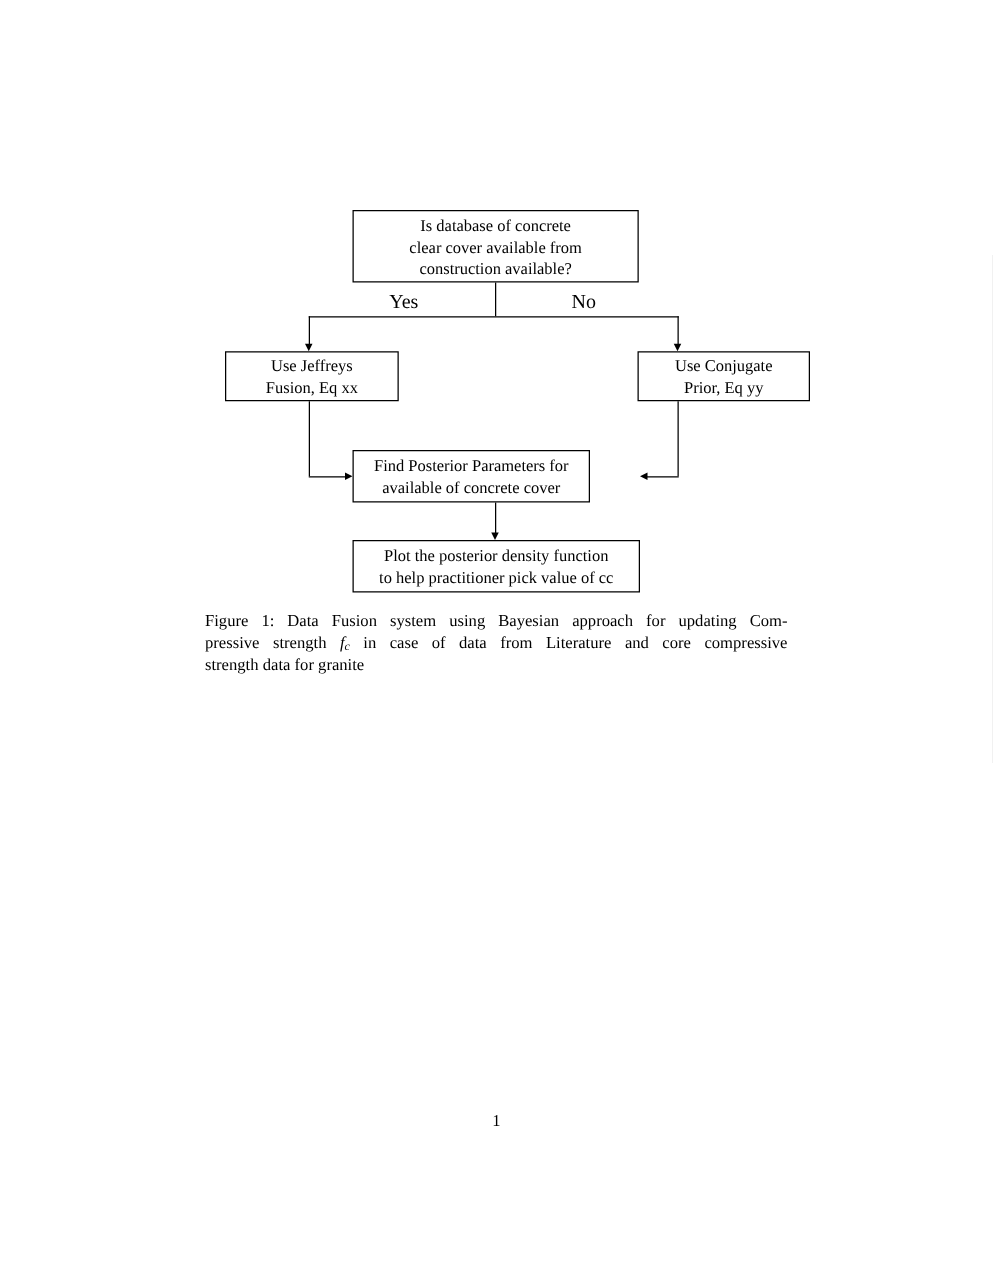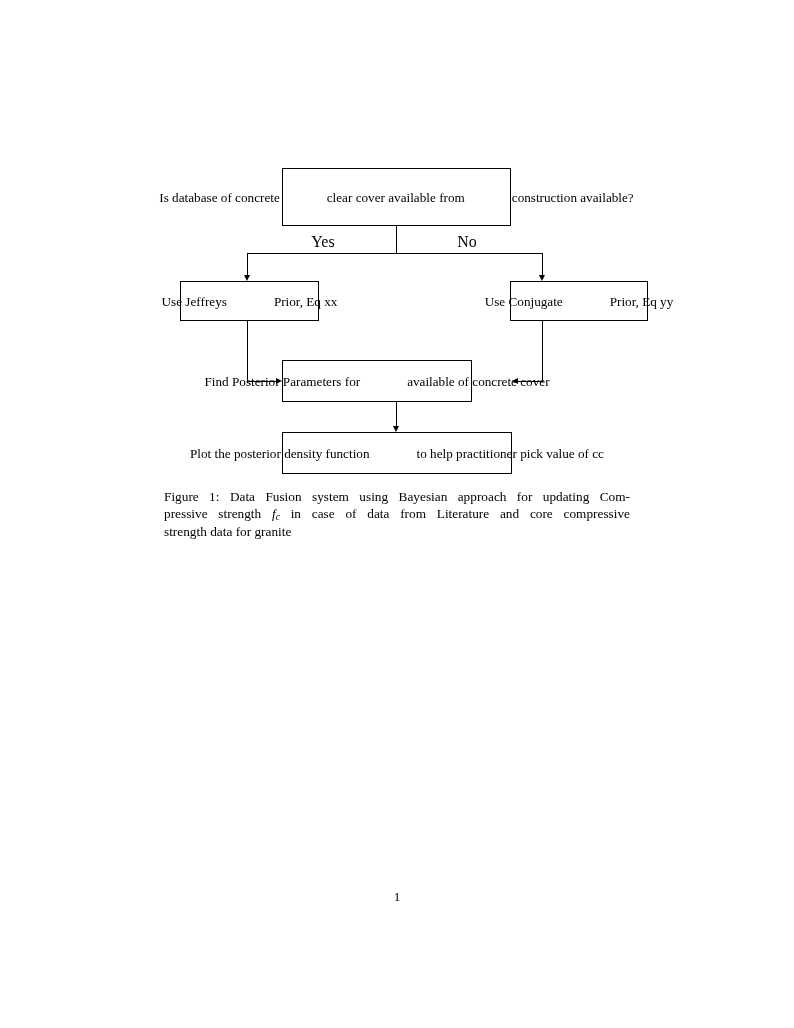--- a/index.html
+++ b/index.html
@@ -13,27 +13,26 @@
     color: #000000;
     overflow: hidden;
   }
   
   .node {
     position: absolute;
     box-sizing: border-box;
     border: 1px solid #000;
     background: #fff;
     display: flex;
-    flex-direction: row;
+    flex-direction: column;
     justify-content: center;
     align-items: center;
     text-align: center;
     font-size: 13.2px;
     line-height: 17px;
-    gap: 47px;
   }
   .node div { white-space: nowrap; }
   
   .ln { position: absolute; background: #000; }
   
   .arr { position: absolute; width: 0; height: 0; }
   .arr-down  { border-left: 3.5px solid transparent; border-right: 3.5px solid transparent; border-top: 6px solid #000; }
   .arr-right { border-top: 3.5px solid transparent; border-bottom: 3.5px solid transparent; border-left: 6px solid #000; }
   .arr-left  { border-top: 3.5px solid transparent; border-bottom: 3.5px solid transparent; border-right: 6px solid #000; }
   
@@ -85,21 +84,21 @@
   <div class="edge-label" style="left:301px; top:234px;">Yes</div>
   <div class="ln" style="left:247px; top:253px; width:1px; height:23px;"></div>
   <div class="arr arr-down" style="left:244px; top:275px;"></div>
 
   <div class="edge-label" style="left:445px; top:234px;">No</div>
   <div class="ln" style="left:542px; top:253px; width:1px; height:23px;"></div>
   <div class="arr arr-down" style="left:539px; top:275px;"></div>
 
   <div class="node" style="left:180px; top:281px; width:139px; height:40px;">
     <div>Use Jeffreys</div>
-    <div>Prior, Eq xx</div>
+    <div>Fusion, Eq xx</div>
   </div>
 
   <div class="node" style="left:474px; top:281px; width:138px; height:40px;margin-left:36px;">
     <div>Use Conjugate</div>
     <div>Prior, Eq yy</div>
   </div>
 
   <div class="ln" style="left:247px; top:321px; width:1px; height:60px;"></div>
   <div class="ln" style="left:247px; top:381px; width:30px; height:1px;"></div>
   <div class="arr arr-right" style="left:276px; top:378px;"></div>

